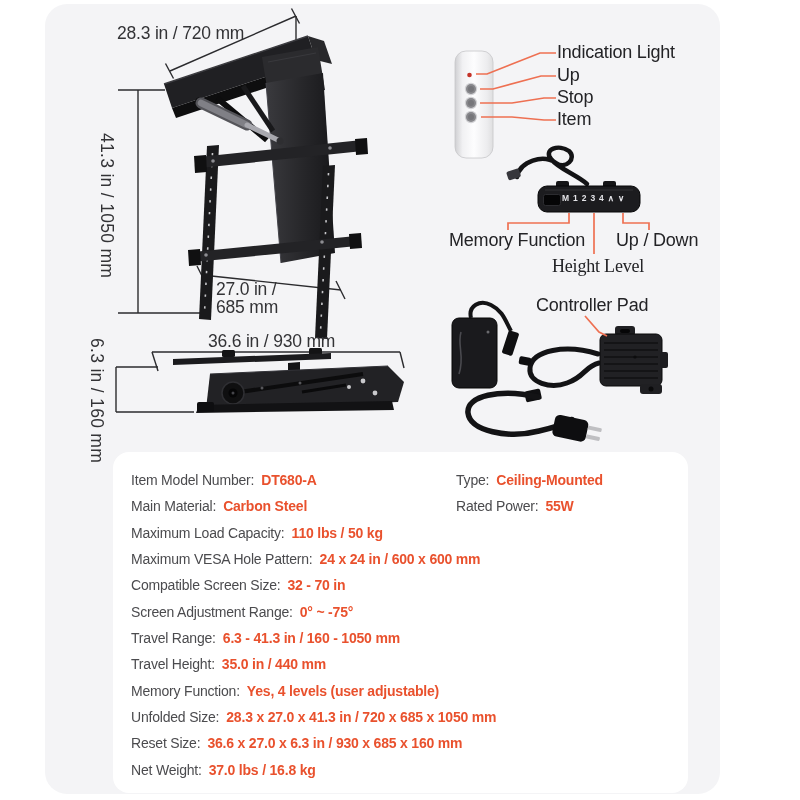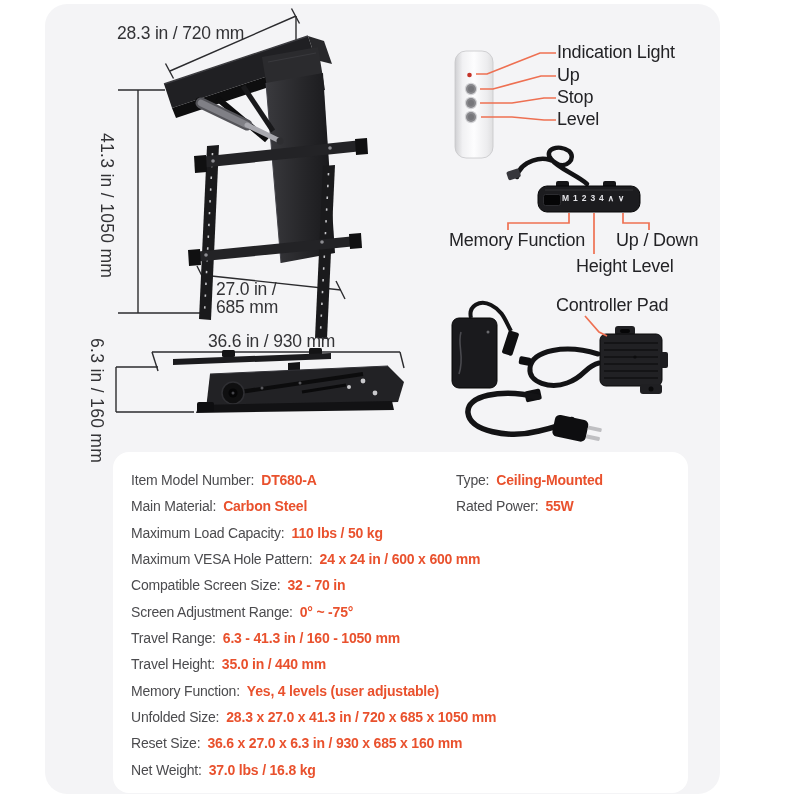--- a/index.html
+++ b/index.html
@@ -194,27 +194,27 @@
   <div class="lbl center" style="left:216px;top:281px;width:106px;line-height:17.5px;">
     <span style="display:block">27.0 in /</span>
     <span style="display:block">685 mm</span>
   </div>
   <div class="lbl center" style="left:208px;top:331px;width:152px;">36.6 in / 930 mm</div>
   <div class="lbl vert" style="left:86px;top:338px;">6.3 in / 160 mm</div>
 
   <div class="callout" style="left:557px;top:42px;">Indication Light</div>
   <div class="callout" style="left:557px;top:65px;">Up</div>
   <div class="callout" style="left:557px;top:87px;">Stop</div>
-  <div class="callout" style="left:557px;top:109px;">Level</div>
+  <div class="callout" style="left:557px;top:109px;">Item</div>
 
   <div class="padbtns">M 1 2 3 4 ∧ ∨</div>
   <div class="callout" style="left:449px;top:230px;">Memory Function</div>
   <div class="callout" style="left:616px;top:230px;">Up / Down</div>
-  <div class="callout" style="left:576px;top:256px;">Height Level</div>
-  <div class="callout" style="left:536px;top:295px;margin-left:20px;">Controller Pad</div>
+  <div class="callout" style="left:552px;top:256px;font-family:Liberation Serif, serif;">Height Level</div>
+  <div class="callout" style="left:536px;top:295px;">Controller Pad</div>
 
   <div id="panel">
     <div class="row cols">
       <div class="c1"><span class="k">Item Model Number:</span><span class="v">DT680-A</span></div>
       <div><span class="k">Type:</span><span class="v">Ceiling-Mounted</span></div>
     </div>
     <div class="row cols">
       <div class="c1"><span class="k">Main Material:</span><span class="v">Carbon Steel</span></div>
       <div><span class="k">Rated Power:</span><span class="v">55W</span></div>
     </div>

